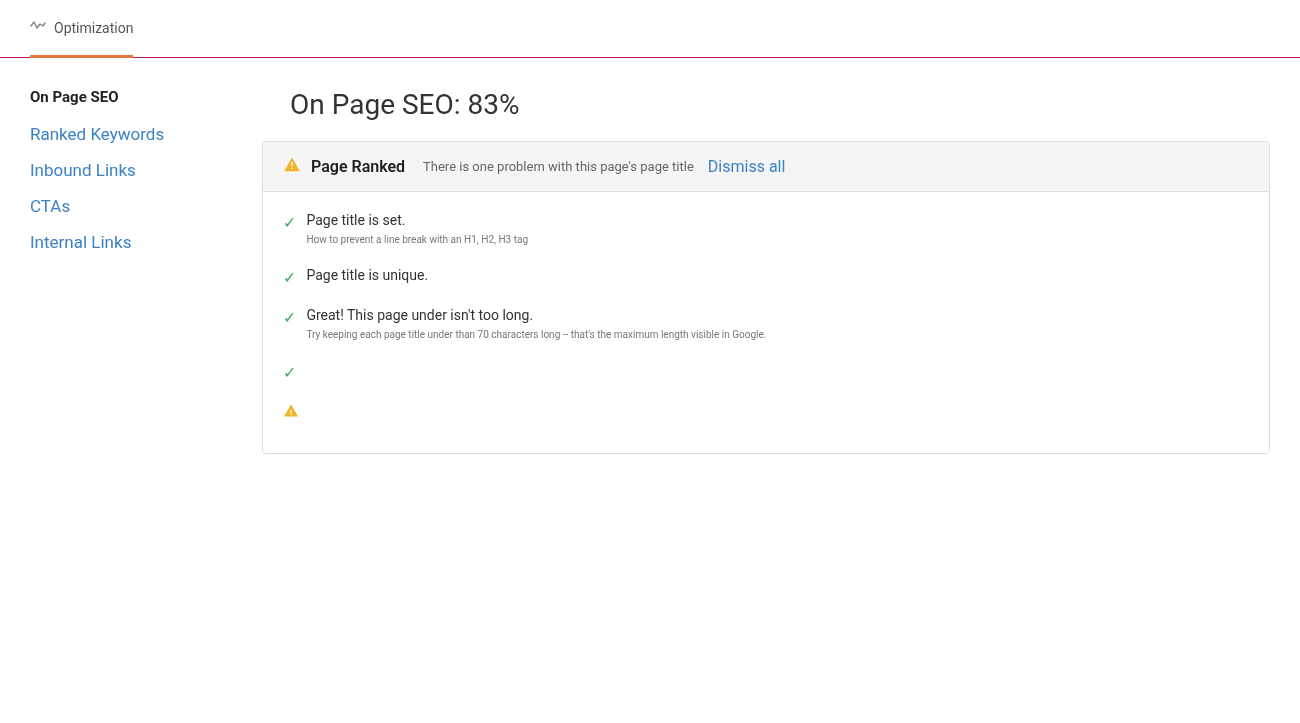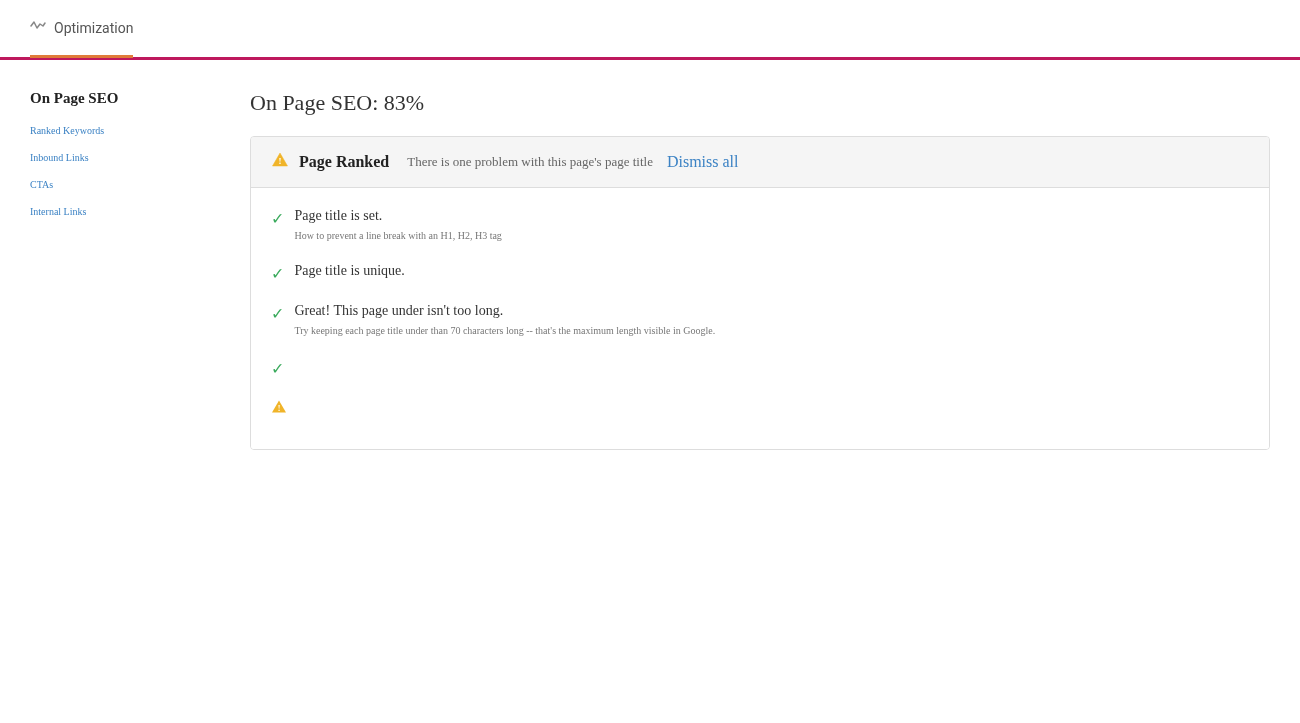--- a/index.html
+++ b/index.html
@@ -10,69 +10,69 @@
     body {
       font-family: -apple-system, BlinkMacSystemFont, 'Segoe UI', Roboto, Arial, sans-serif;
       background: #fff;
       color: #333;
       font-size: 14px;
     }
     .top-nav {
       display: flex;
       align-items: center;
       padding: 0 30px;
-      border-bottom: 3px solid #be185d;
+      border-bottom: 1px solid #be185d;
     }
     .nav-tab {
       display: flex;
       align-items: center;
       gap: 8px;
       padding: 18px 0;
       color: #555;
       font-size: 14px;
       border-bottom: 3px solid #e07b39;
       margin-bottom: -1px;
       cursor: pointer;
     }
     .nav-tab-icon {
       color: #888;
     }
     .main-content {
       display: flex;
       padding: 30px 30px 0 30px;
-      gap: 0;
-      font-family: Liberation Serif, serif;
+      gap: 12px;
     }
     .sidebar {
       width: 220px;
       flex-shrink: 0;
       padding-right: 20px;
     }
     .sidebar-title {
       font-size: 15px;
       font-weight: 700;
       color: #222;
       margin-bottom: 18px;
     }
     .sidebar-link {
       display: block;
       color: #3b82c4;
-      font-size: 10px;
+      font-size: 17px;
       margin-bottom: 16px;
       cursor: pointer;
       text-decoration: none;
     }
     .content-area {
       flex: 1;
     }
     .page-seo-title {
-      font-size: 22px;
+      font-size: 28px;
       font-weight: 400;
       color: #333;
       margin-bottom: 20px;
+      margin-left: 28px;
     }
     .card {
       border: 1px solid #ddd;
       border-radius: 4px;
       overflow: hidden;
     }
     .card-header {
       display: flex;
       align-items: center;
       padding: 14px 20px;

